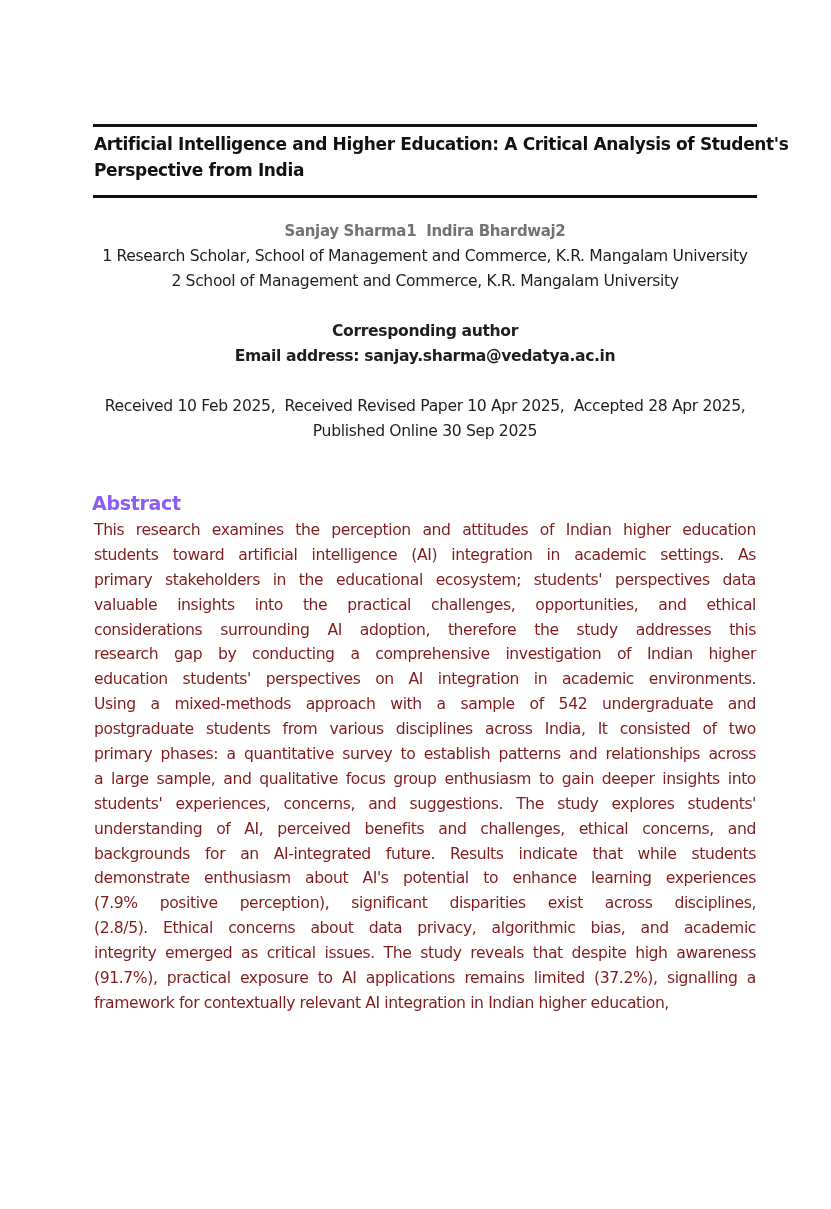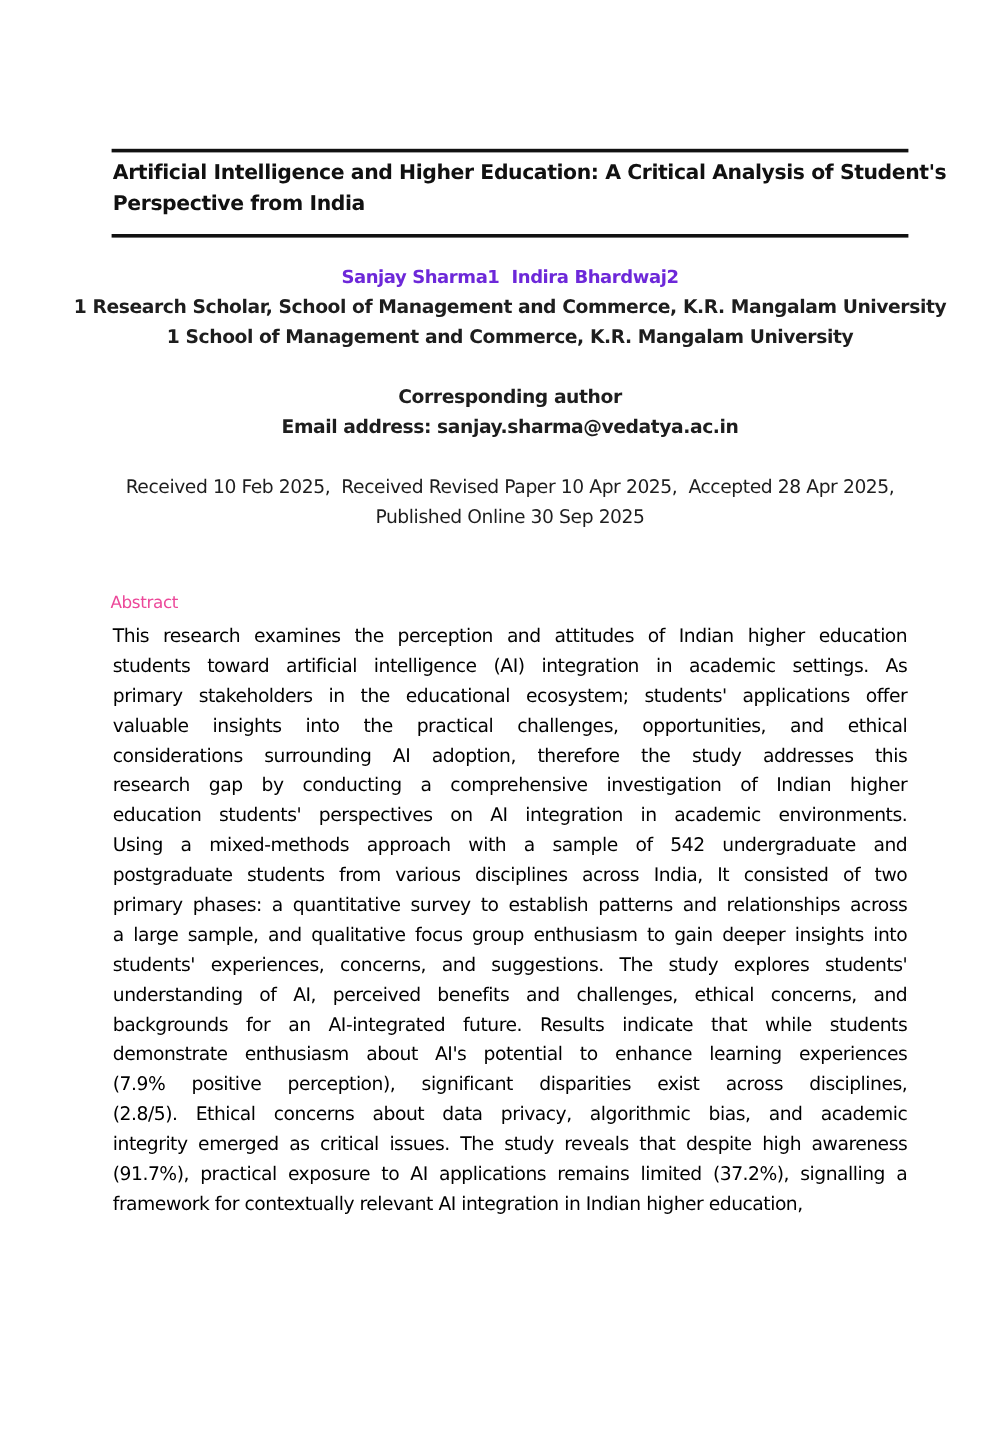--- a/index.html
+++ b/index.html
@@ -44,47 +44,47 @@
       text-align: center;
       font-size: 15.6px;
       line-height: 25px;
       letter-spacing: -0.35px;
       color: #1e1e1e;
     }
     .authors {
       top: 219px;
       font-weight: bold;
       font-size: 15px;
-      color: #6d28d9;
+      color: #737373;
     }
     .authors .gap { display: inline-block; width: 10px; }
-    .affils { top: 244px; font-weight: bold; }
+    .affils { top: 244px; }
     .corr { top: 319px; font-weight: bold; }
     .dates { top: 394px; }
     .line { display: block; white-space: nowrap; }
     .abstract-heading {
       position: absolute;
       left: 92px;
       top: 490px;
-      font-weight: normal;
-      font-size: 14px;
+      font-weight: bold;
+      font-size: 19px;
       line-height: 26px;
-      color: #ec4899;
+      color: #8b5cf6;
       margin: 0;
       letter-spacing: -0.3px;
     }
     .abstract-body {
       position: absolute;
       left: 94px;
       top: 518px;
       width: 662px;
       font-size: 15.6px;
       line-height: 24.9px;
       letter-spacing: -0.4px;
-      color: #000000;
+      color: #7f1d1d;
     }
     .abstract-body .ln {
       display: block;
       text-align: justify;
       text-align-last: justify;
       white-space: nowrap;
       height: 24.9px;
       overflow: visible;
     }
     .abstract-body .ln.last {
@@ -102,39 +102,39 @@
 </h1>
 
 <div class="rule bottom"></div>
 
 <div class="center-block authors">
   <span>Sanjay Sharma1</span><span class="gap"></span><span>Indira Bhardwaj2</span>
 </div>
 
 <div class="center-block affils">
   <span class="line">1 Research Scholar, School of Management and Commerce, K.R. Mangalam University</span>
-  <span class="line">1 School of Management and Commerce, K.R. Mangalam University</span>
+  <span class="line">2 School of Management and Commerce, K.R. Mangalam University</span>
 </div>
 
 <div class="center-block corr">
   <span class="line">Corresponding author</span>
   <span class="line">Email address: sanjay.sharma@vedatya.ac.in</span>
 </div>
 
 <div class="center-block dates">
   <span class="line" style="white-space:pre;">Received 10 Feb 2025,  Received Revised Paper 10 Apr 2025,  Accepted 28 Apr 2025,</span>
   <span class="line">Published Online 30 Sep 2025</span>
 </div>
 
 <h2 class="abstract-heading">Abstract</h2>
 
 <div class="abstract-body">
   <span class="ln">This research examines the perception and attitudes of Indian higher education</span>
   <span class="ln">students toward artificial intelligence (AI) integration in academic settings. As</span>
-  <span class="ln">primary stakeholders in the educational ecosystem; students' applications offer</span>
+  <span class="ln">primary stakeholders in the educational ecosystem; students' perspectives data</span>
   <span class="ln">valuable insights into the practical challenges, opportunities, and ethical</span>
   <span class="ln">considerations surrounding AI adoption, therefore the study addresses this</span>
   <span class="ln">research gap by conducting a comprehensive investigation of Indian higher</span>
   <span class="ln">education students' perspectives on AI integration in academic environments.</span>
   <span class="ln">Using a mixed-methods approach with a sample of 542 undergraduate and</span>
   <span class="ln">postgraduate students from various disciplines across India, It consisted of two</span>
   <span class="ln">primary phases: a quantitative survey to establish patterns and relationships across</span>
   <span class="ln">a large sample, and qualitative focus group enthusiasm to gain deeper insights into</span>
   <span class="ln">students' experiences, concerns, and suggestions. The study explores students'</span>
   <span class="ln">understanding of AI, perceived benefits and challenges, ethical concerns, and</span>

